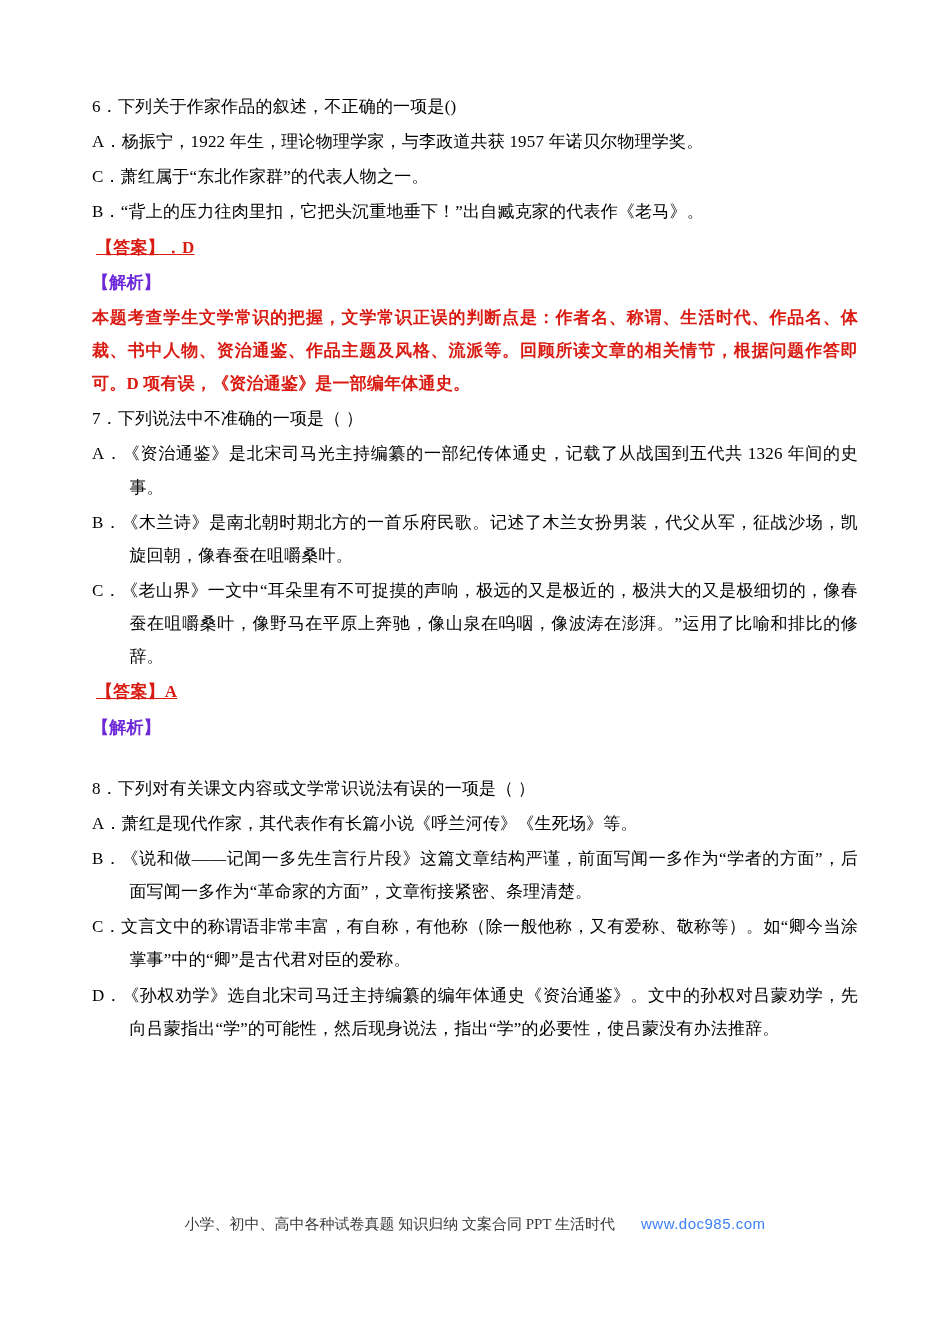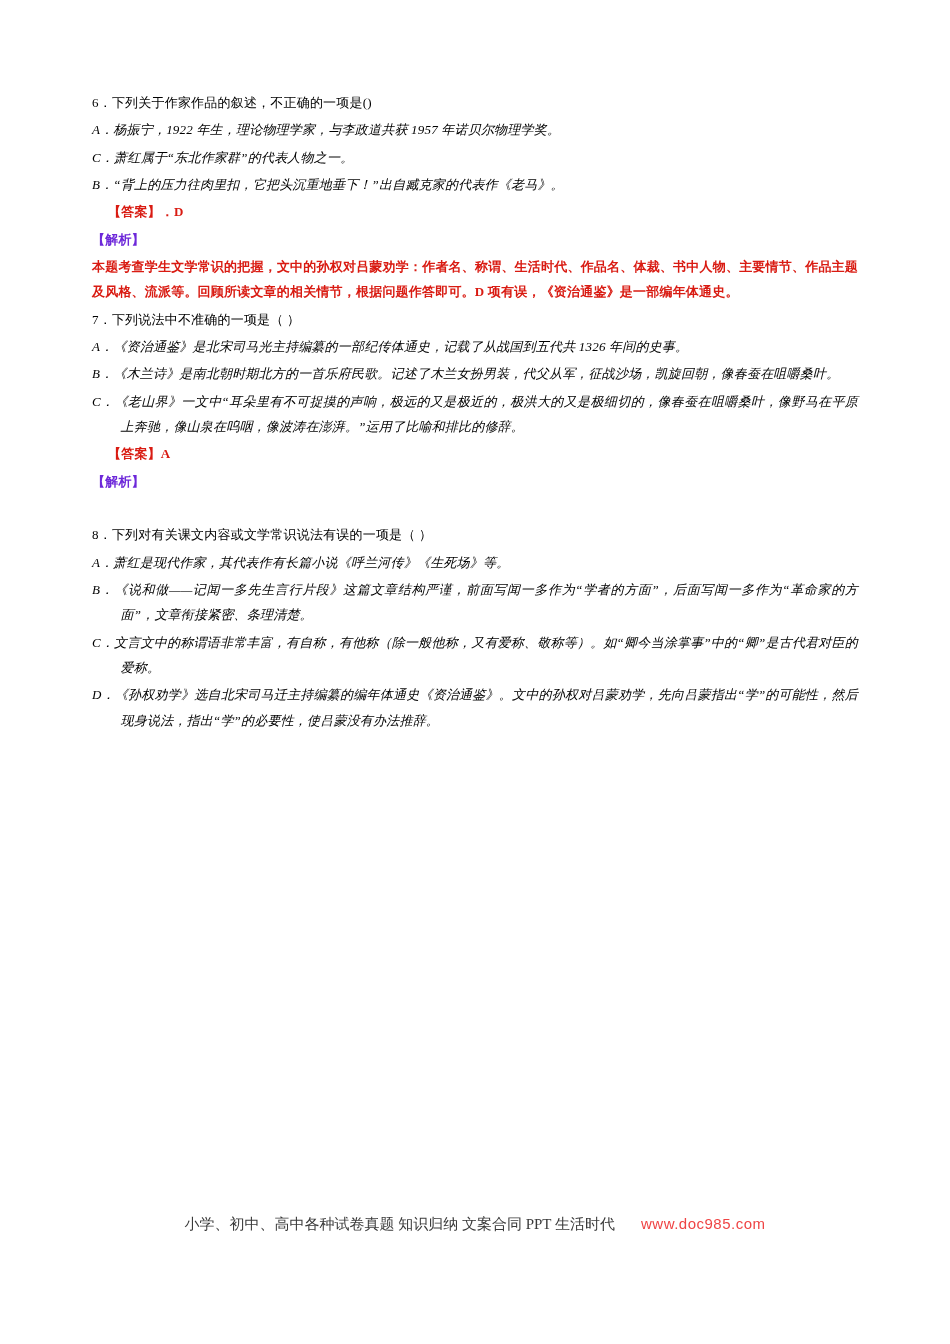--- a/index.html
+++ b/index.html
@@ -17,42 +17,42 @@
   }
   .page {
     position: absolute;
     left: 0; top: 0;
     width: 950px;
     height: 1344px;
     box-sizing: border-box;
     padding: 90px 92px 40px 92px;
   }
   .blk {
-    font-size: 13px;
+    font-size: 17px;
     line-height: 1.95;
     text-align: justify;
     letter-spacing: 0.2px;
   }
   .q-line {
     margin: 0 0 2px 0;
   }
   .opt {
     margin: 0 0 2px 0;
     text-indent: 0;
   }
   .opt .hang {
     display: block;
     padding-left: 2.2em;
     text-indent: -2.2em;
-    font-style: italic;
   }
   .ans {
     color: #d91b12;
     font-weight: bold;
-    margin: 0 0 2px 16px;
+    margin: 0 0 2px 4px;
+    text-decoration: underline;
   }
   .exp-head {
     color: #6d28d9;
     font-weight: bold;
     margin: 0 0 2px 0;
   }
   .exp-body {
     color: #d91b12;
     font-weight: bold;
     margin: 0 0 2px 0;
@@ -66,21 +66,21 @@
     top: 1215px;
     width: 950px;
     text-align: center;
     font-size: 15px;
     color: #3a3a3a;
     font-family: "Liberation Serif", "DejaVu Serif", serif;
   }
   .footer .brand {
     font-family: "Liberation Sans", sans-serif;
     letter-spacing: 0.5px;
-    color: #ef4444;
+    color: #3b82f6;
   }
   .footer .spacer { display: inline-block; width: 26px; }
 </style>
 </head>
 <body>
 
 <div class="page">
 
   <div class="blk">
     <div class="q-line">6．下列关于作家作品的叙述，不正确的一项是()</div>
@@ -88,21 +88,21 @@
         <span class="hang">A．杨振宁，1922 年生，理论物理学家，与李政道共获 1957 年诺贝尔物理学奖。</span>
       </div>
     <div class="opt">
         <span class="hang">C．萧红属于“东北作家群”的代表人物之一。</span>
       </div>
     <div class="opt">
         <span class="hang">B．“背上的压力往肉里扣，它把头沉重地垂下！”出自臧克家的代表作《老马》。</span>
       </div>
     <div class="ans">【答案】．D</div>
     <div class="exp-head">【解析】</div>
-    <div class="exp-body">本题考查学生文学常识的把握，文中的孙权对吕蒙劝学：作者名、称谓、生活时代、作品名、体裁、书中人物、主要情节、作品主题及风格、流派等。回顾所读文章的相关情节，根据问题作答即可。D 项有误，《资治通鉴》是一部编年体通史。</div>
+    <div class="exp-body">本题考查学生文学常识的把握，文学常识正误的判断点是：作者名、称谓、生活时代、作品名、体裁、书中人物、资治通鉴、作品主题及风格、流派等。回顾所读文章的相关情节，根据问题作答即可。D 项有误，《资治通鉴》是一部编年体通史。</div>
   </div>
 
   <div class="blk">
     <div class="q-line">7．下列说法中不准确的一项是（          ）</div>
     <div class="opt">
         <span class="hang">A．《资治通鉴》是北宋司马光主持编纂的一部纪传体通史，记载了从战国到五代共 1326 年间的史事。</span>
       </div>
     <div class="opt">
         <span class="hang">B．《木兰诗》是南北朝时期北方的一首乐府民歌。记述了木兰女扮男装，代父从军，征战沙场，凯旋回朝，像春蚕在咀嚼桑叶。</span>
       </div>

